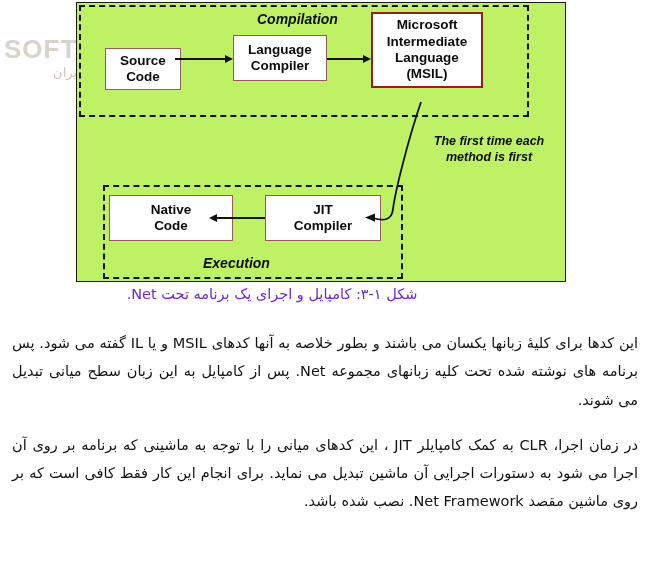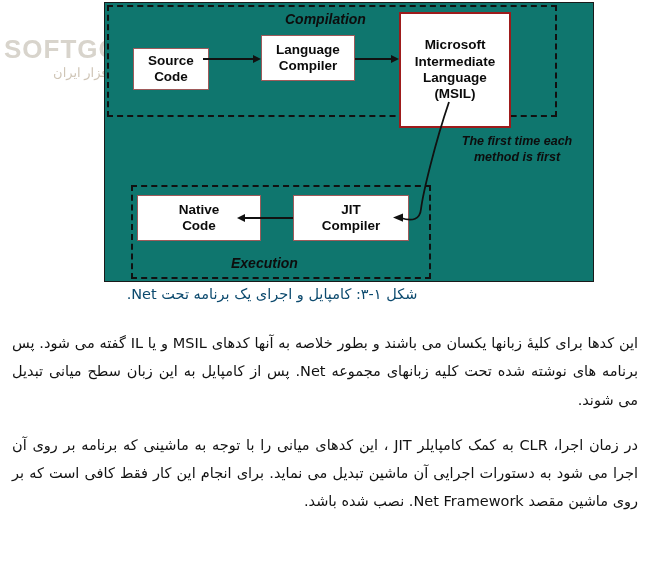--- a/index.html
+++ b/index.html
@@ -17,23 +17,22 @@
   }
 
   
   #figure {
     position: absolute;
     left: 76px;
     top: 2px;
     width: 490px;
     height: 280px;
     border: 1.5px solid #1a1a1a;
-    background: #0f766e;
+    background: #bef264;
     box-sizing: border-box;
-    margin-left: 28px;
   }
 
   .dashed-zone {
     position: absolute;
     border: 2.5px dashed #111111;
     box-sizing: border-box;
   }
   #zone-compilation {
     left: 2px;
     top: 2px;
@@ -81,21 +80,21 @@
     color: #0b0b0b;
     text-align: center;
   }
   .pbox.accent {
     border: 2.5px solid #9e1b1b;
   }
   .pbox span { display: block; white-space: nowrap; }
 
   #box-source      { left: 28px;  top: 45px;  width: 76px;  height: 42px; }
   #box-langcomp    { left: 156px; top: 32px;  width: 94px;  height: 46px; }
-  #box-msil        { left: 294px; top: 9px;   width: 112px; height: 116px; }
+  #box-msil        { left: 294px; top: 9px;   width: 112px; height: 76px; }
   #box-native      { left: 32px;  top: 192px; width: 124px; height: 46px; }
   #box-jit         { left: 188px; top: 192px; width: 116px; height: 46px; }
 
   
   .arrow-line {
     position: absolute;
     background: #111111;
     height: 1.6px;
   }
   .arrow-head {
@@ -164,21 +163,21 @@
   
   #caption {
     position: absolute;
     left: 0;
     top: 286px;
     width: 544px;
     direction: rtl;
     text-align: center;
     font-family: "DejaVu Sans", sans-serif;
     font-size: 14.5px;
-    color: #0c4a6e;
+    color: #6d28d9;
   }
 
   #body-text {
     position: absolute;
     left: 12px;
     top: 312px;
     width: 626px;
     direction: rtl;
     text-align: justify;
     font-family: "DejaVu Sans", sans-serif;

